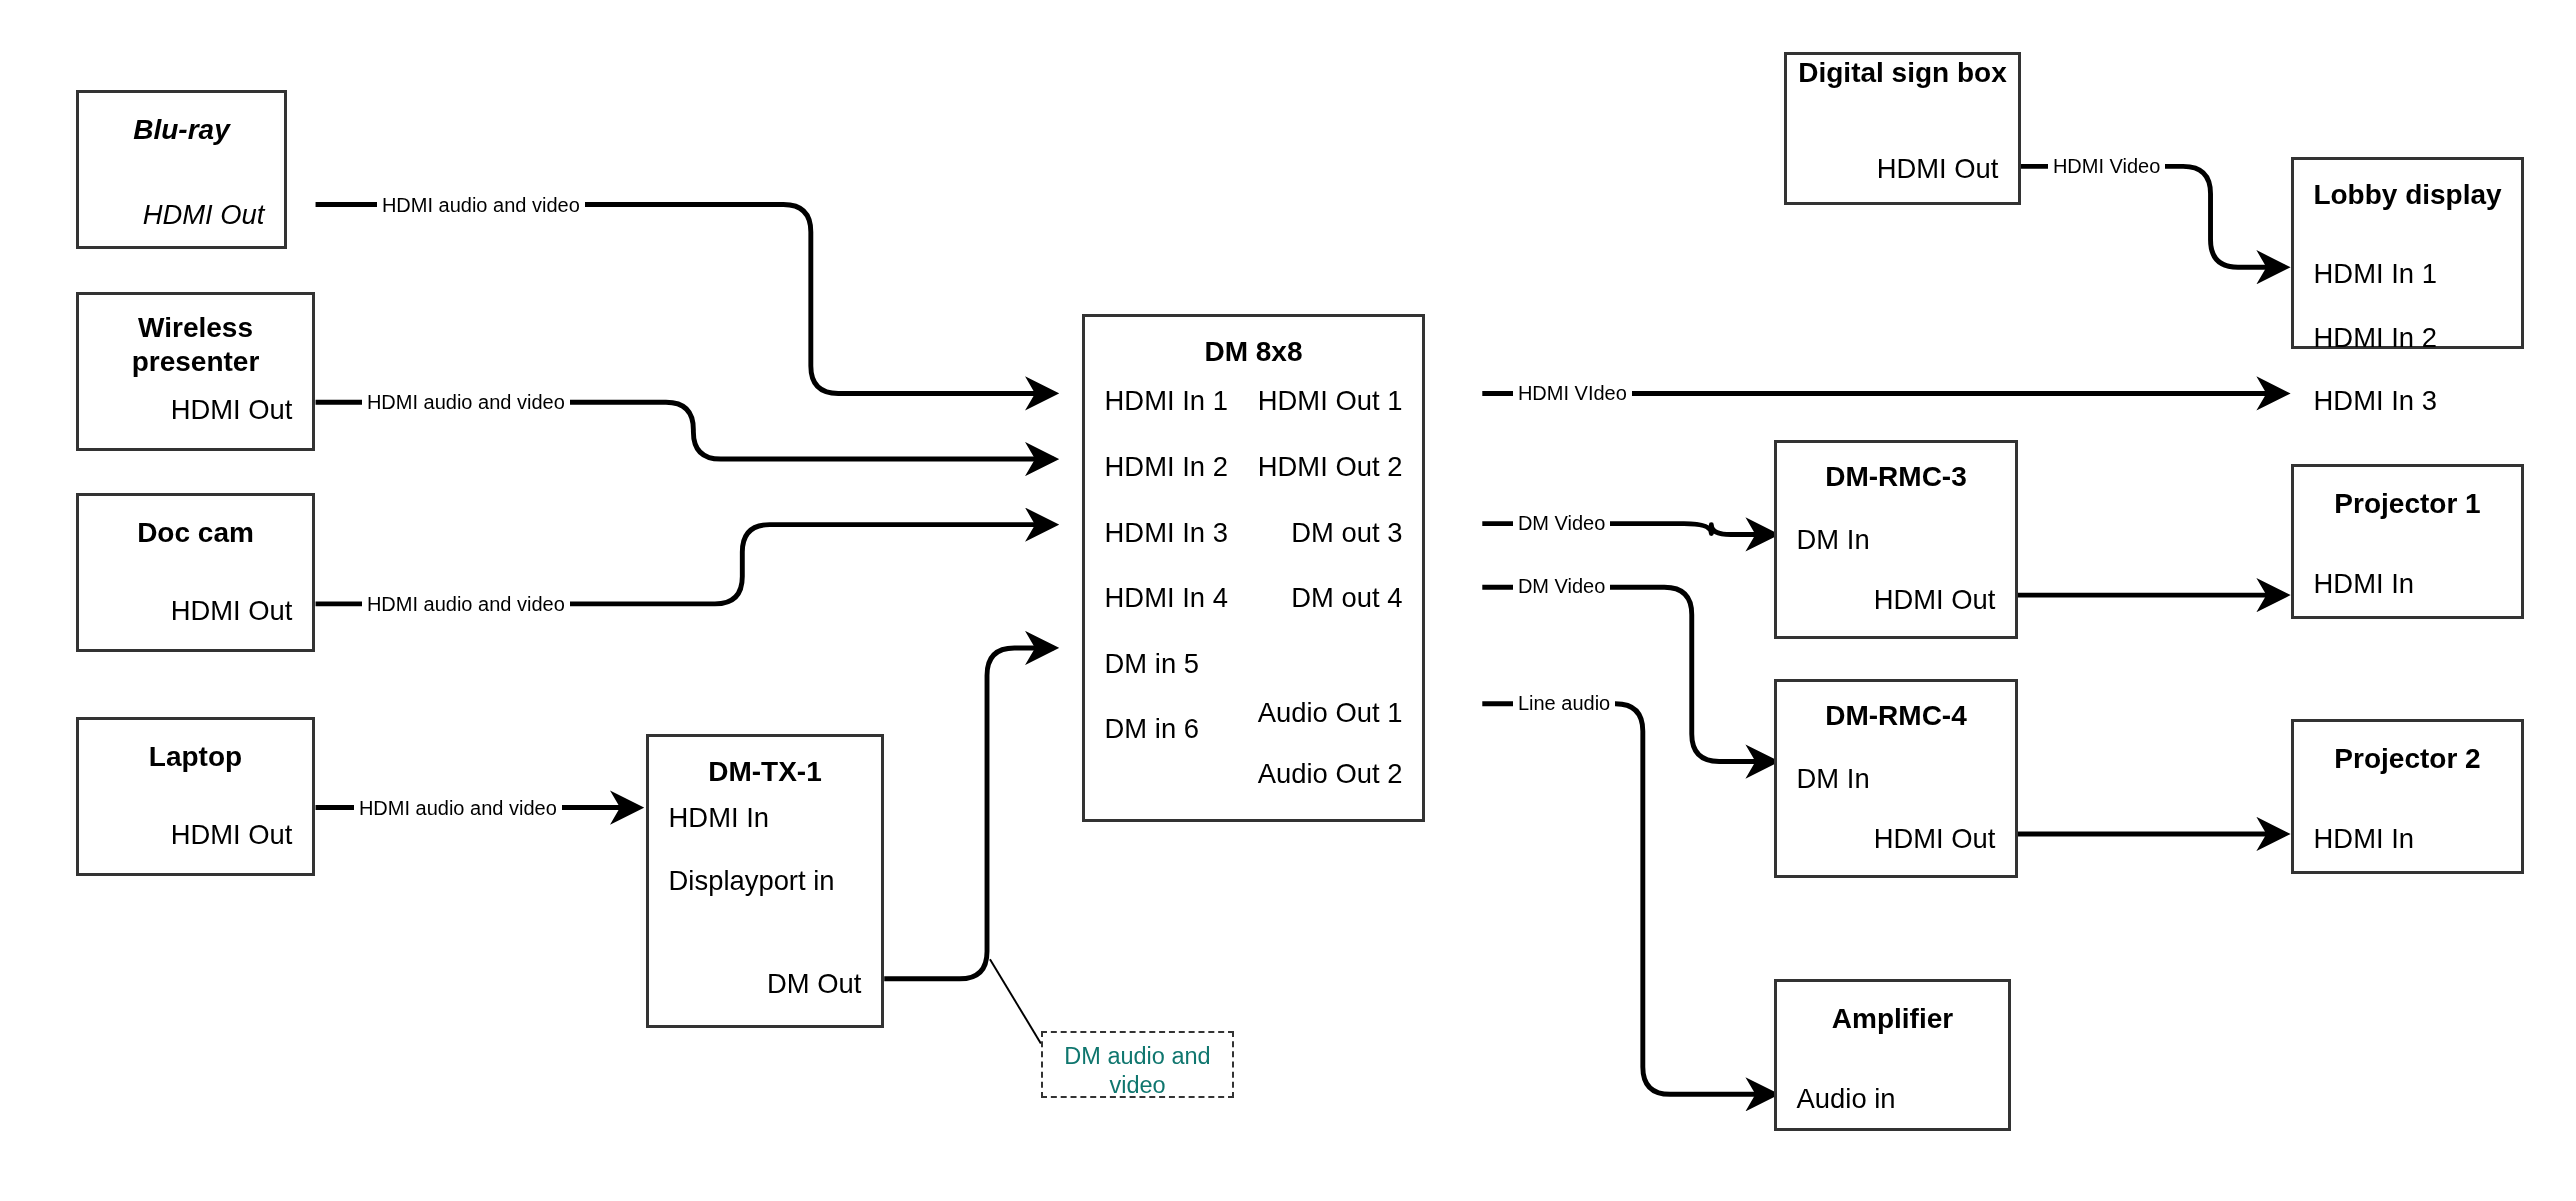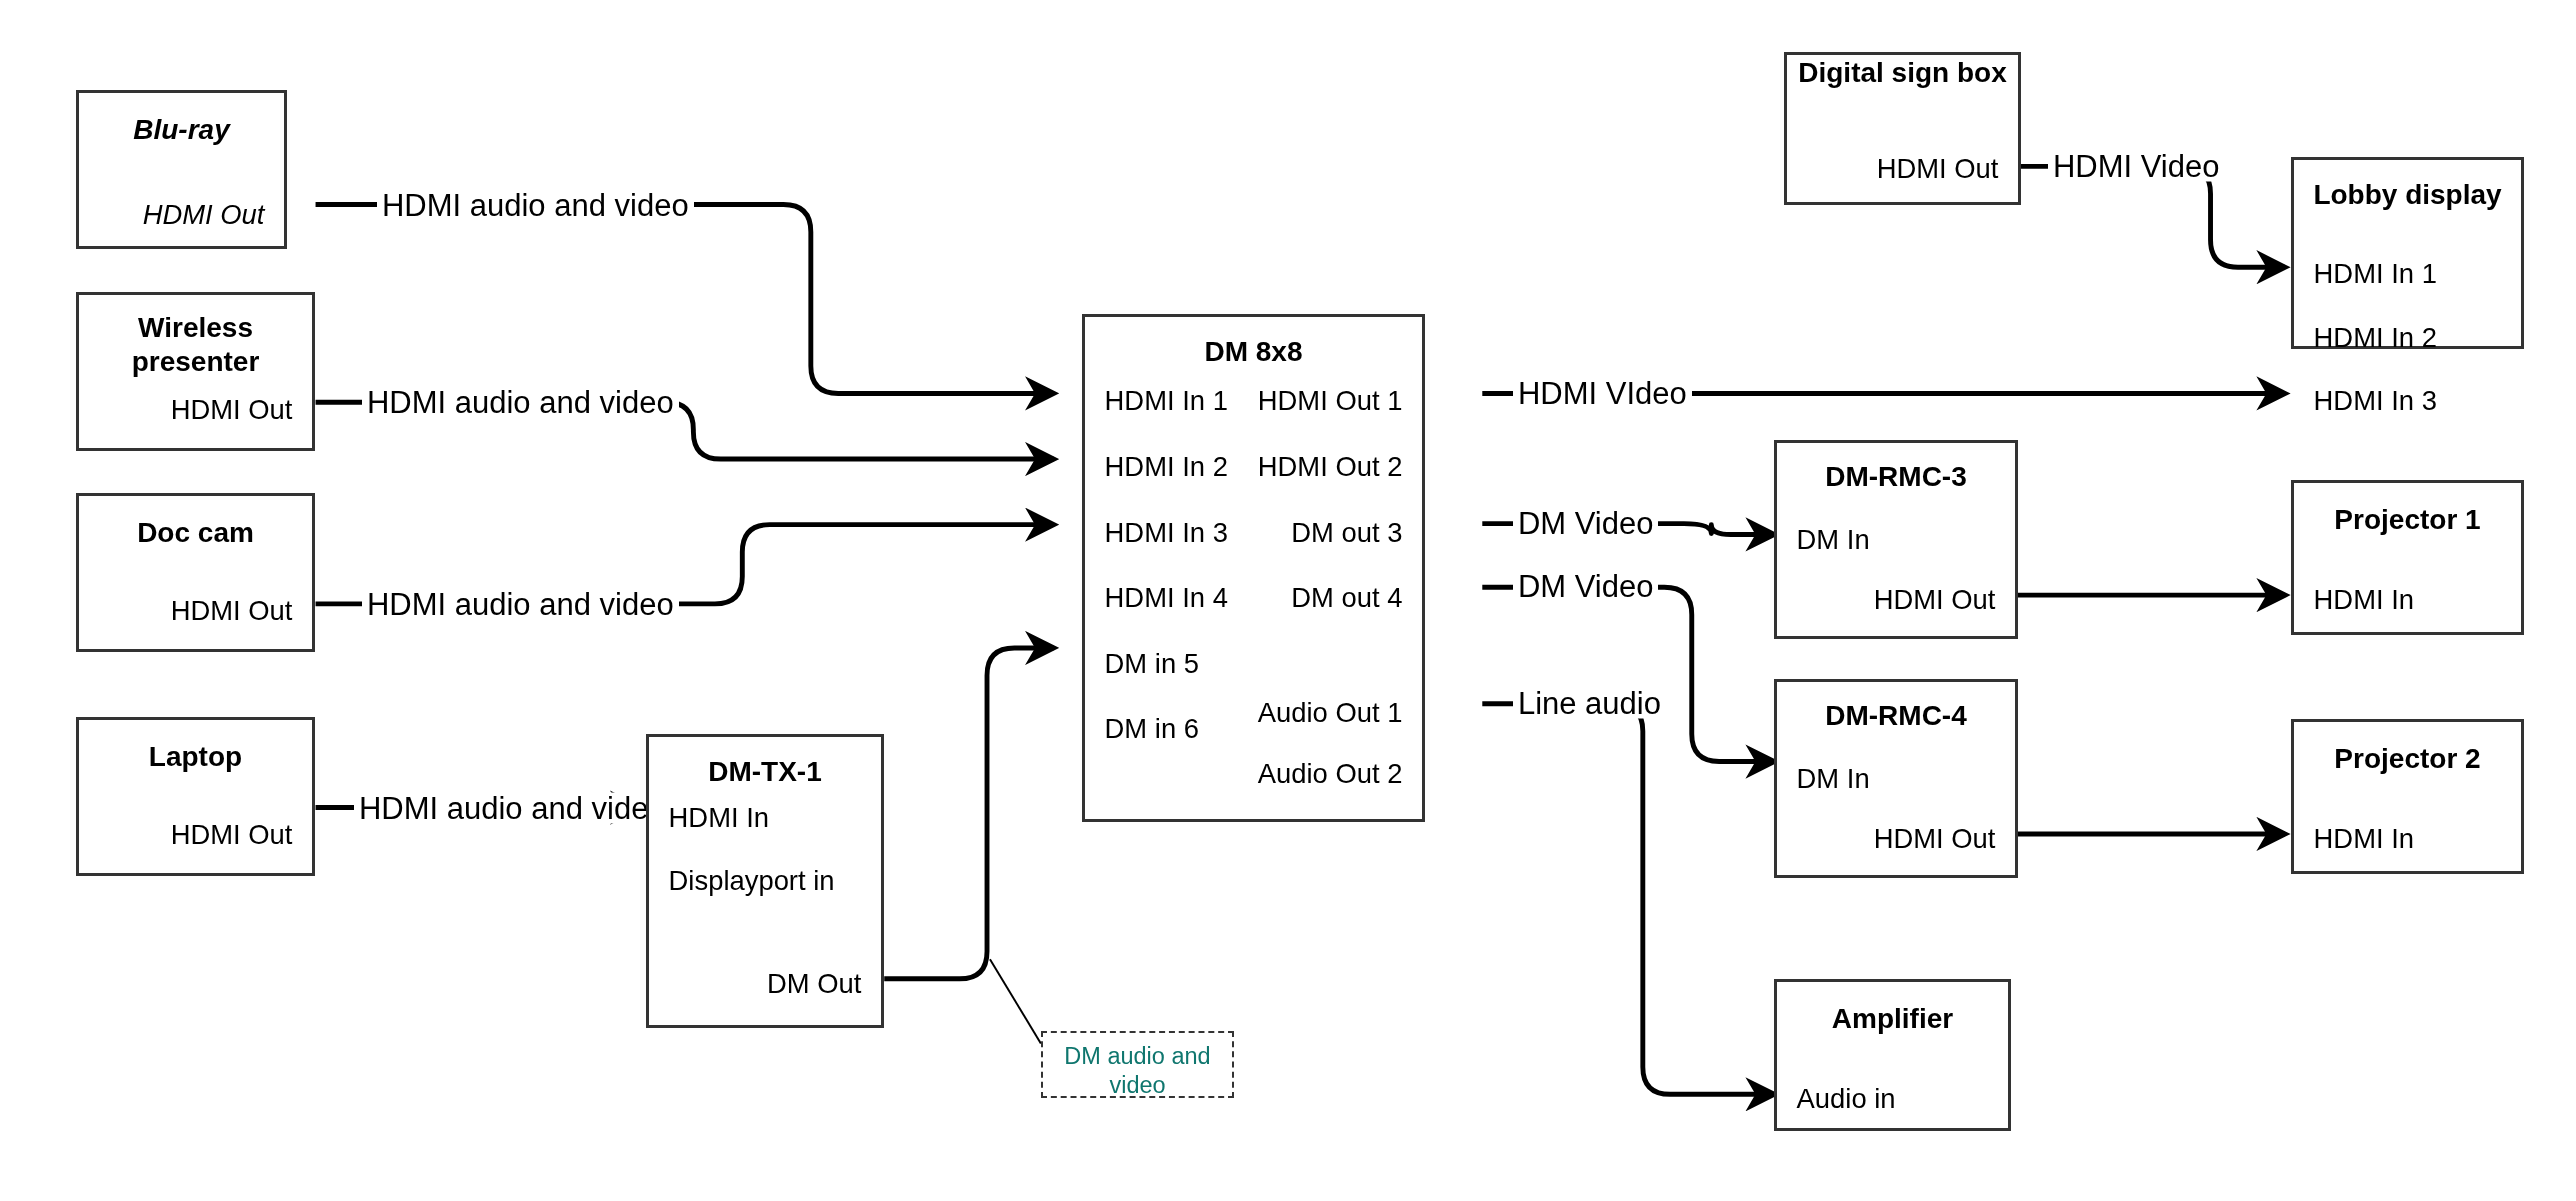--- a/index.html
+++ b/index.html
@@ -53,21 +53,21 @@
   .note-text {
     position: absolute;
     left: 0; width: 100%;
     text-align: center;
     font-size: 23.5px;
     color: #0f766e;
     line-height: 1.25;
   }
   .edge-label {
     position: absolute;
-    font-size: 31px;
+    font-size: 20px;
     color: #000000;
     white-space: nowrap;
     background: #ffffff;
     padding: 0 4.9px;
     line-height: 1;
     transform: translateY(-50%);
   }
 </style>
 </head>
 <body>
@@ -186,21 +186,21 @@
     <div class="port left" style="top:83px;">DM In</div>
     <div class="port right" style="top:143px;">HDMI Out</div>
   </div>
 
   <div class="node" style="left:1774px; top:679px; width:244px; height:199px;">
     <div class="node-title" style="top:16.6px;">DM-RMC-4</div>
     <div class="port left" style="top:83px;">DM In</div>
     <div class="port right" style="top:143px;">HDMI Out</div>
   </div>
 
-  <div class="node" style="left:2291px; top:480px; width:233px; height:155px;padding-left:14px;">
+  <div class="node" style="left:2291px; top:464px; width:233px; height:155px;padding-left:14px;">
     <div class="node-title" style="top:19.6px;">Projector 1</div>
     <div class="port left" style="top:103px;">HDMI In</div>
   </div>
 
   <div class="node" style="left:2291px; top:719px; width:233px; height:155px;">
     <div class="node-title" style="top:19.6px;">Projector 2</div>
     <div class="port left" style="top:103px;">HDMI In</div>
   </div>
 
   <div class="node" style="left:1774px; top:979px; width:237px; height:152px;">

